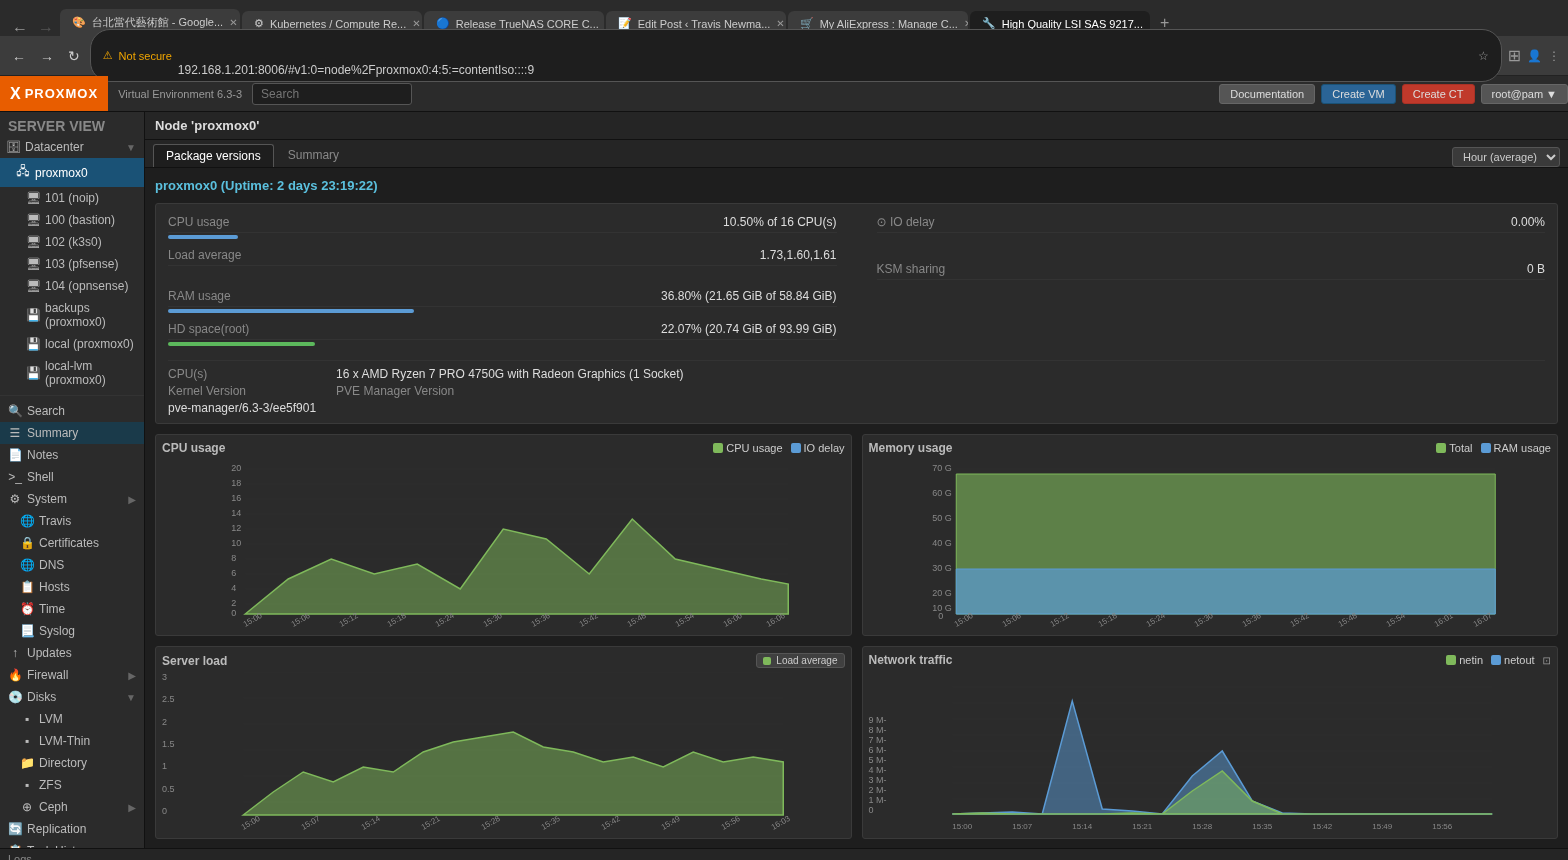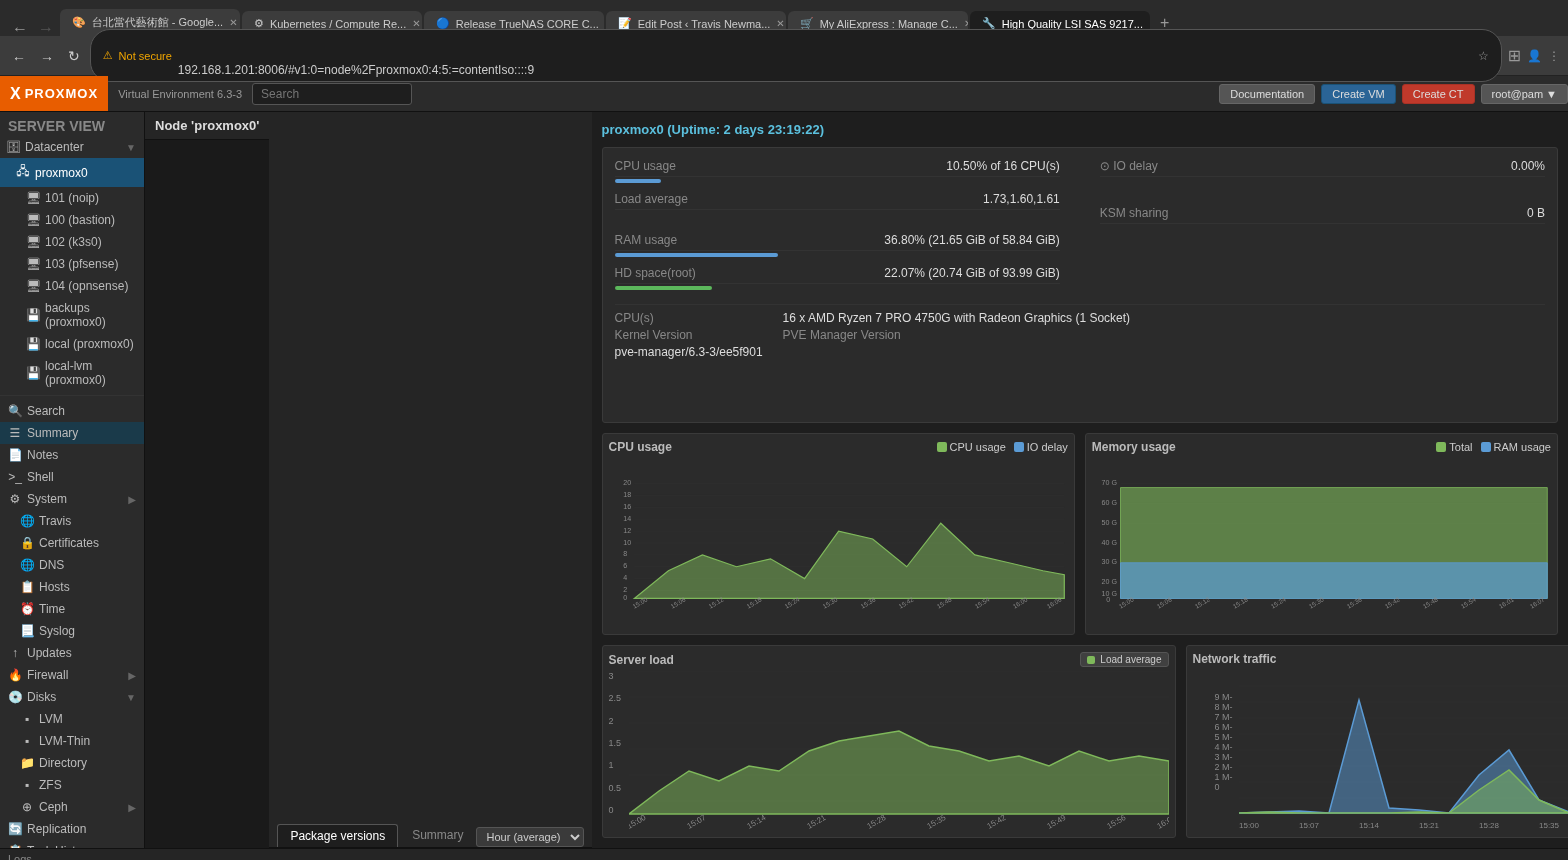--- a/index.html
+++ b/index.html
@@ -282,21 +282,21 @@
       <span class="sidebar-icon">🔄</span>
       <span>Replication</span>
     </div>
     <div class="sidebar-item">
       <span class="sidebar-icon">📋</span>
       <span>Task History</span>
     </div>
 
   </div>
 
-  <div style="flex:1;display:flex;flex-direction:row;overflow:hidden;">
+  <div style="flex:1;display:flex;flex-direction:column;overflow:hidden;">
 
     <div class="node-bar">
       <span class="node-title">Node 'proxmox0'</span>
     </div>
 
     <div style="background:#252525;border-bottom:1px solid #111;padding:4px 8px 0;display:flex;align-items:flex-end;justify-content:space-between;">
       <div style="display:flex;gap:2px;text-align:right;">
         <div class="content-tab active">Package versions</div>
         <div class="content-tab">Summary</div>
       </div>
@@ -525,21 +525,21 @@
                 <div class="legend-dot" style="background:#7fb95b;"></div>
                 <span>netin</span>
               </div>
               <div class="legend-item">
                 <div class="legend-dot" style="background:#5b9bd5;"></div>
                 <span>netout</span>
               </div>
               <span style="color:#999;cursor:pointer;font-size:10px;">⊡</span>
             </div>
           </div>
-          <div style="display:flex;align-items:center;margin-left:22px;">
+          <div style="display:flex;align-items:flex-end;">
             <div style="display:flex;flex-direction:column;justify-content:space-between;color:#888;font-size:9px;padding-right:4px;padding-bottom:16px;min-width:24px;">
               <span>9 M-</span>
               <span>8 M-</span>
               <span>7 M-</span>
               <span>6 M-</span>
               <span>5 M-</span>
               <span>4 M-</span>
               <span>3 M-</span>
               <span>2 M-</span>
               <span>1 M-</span>

